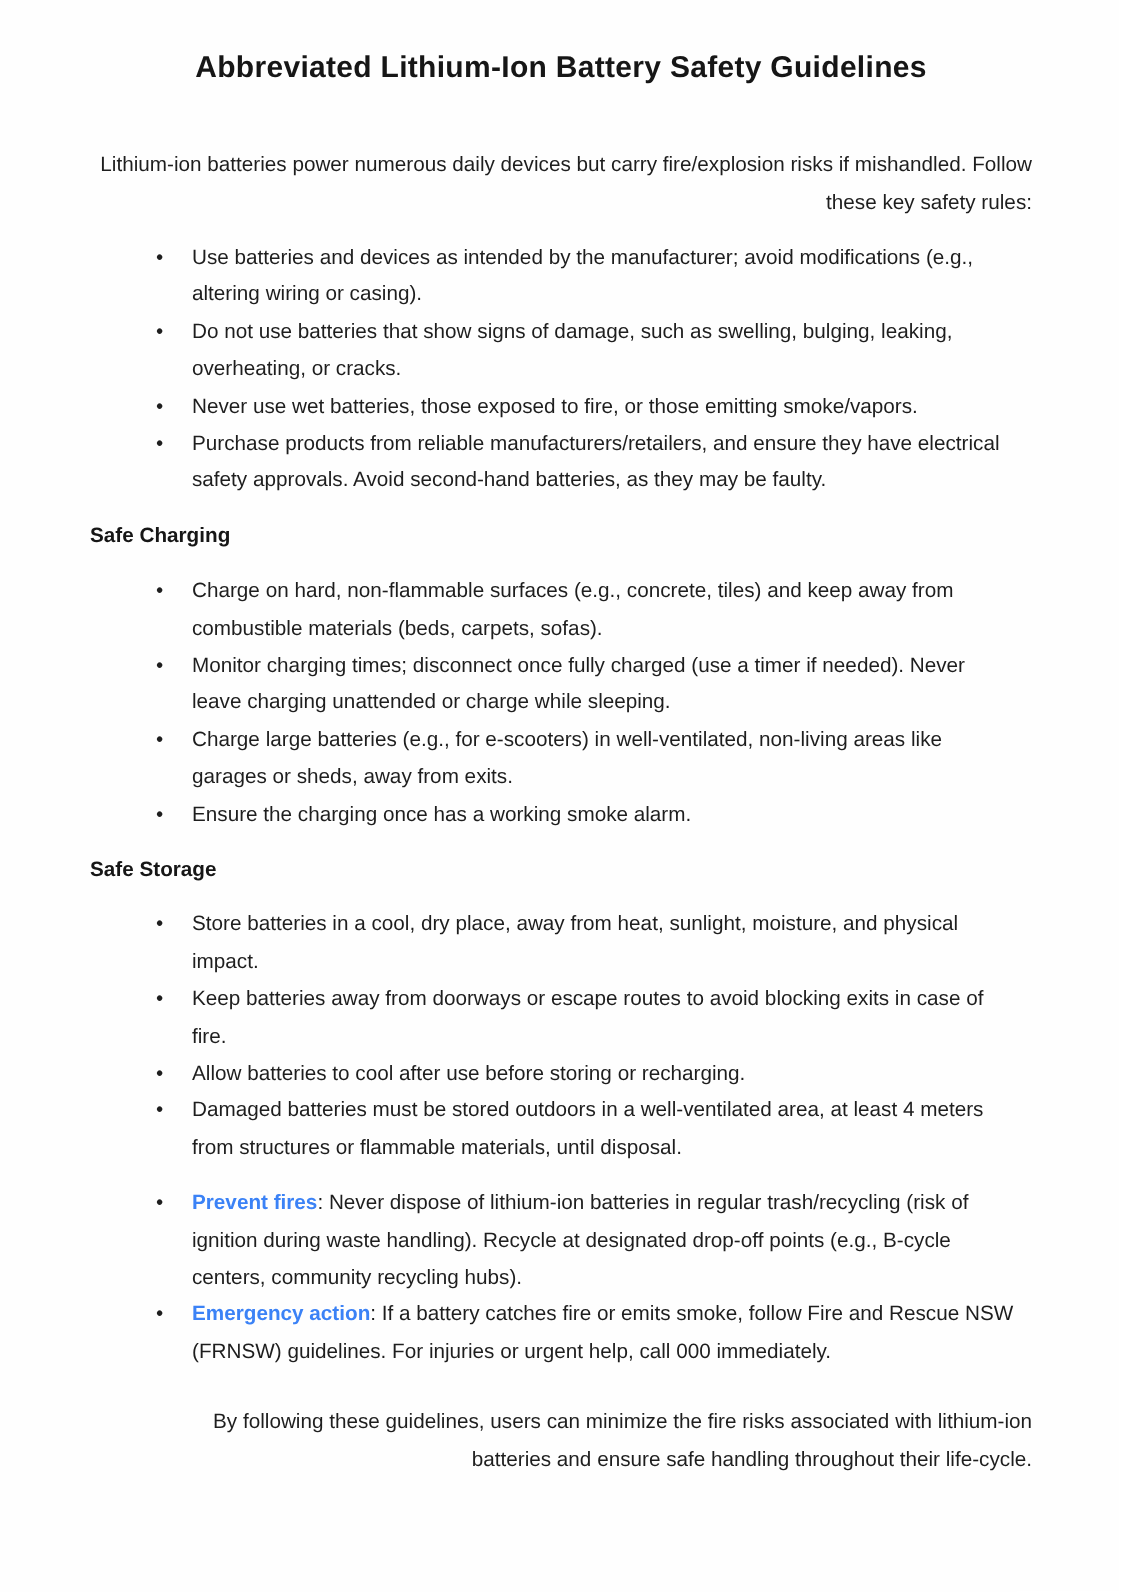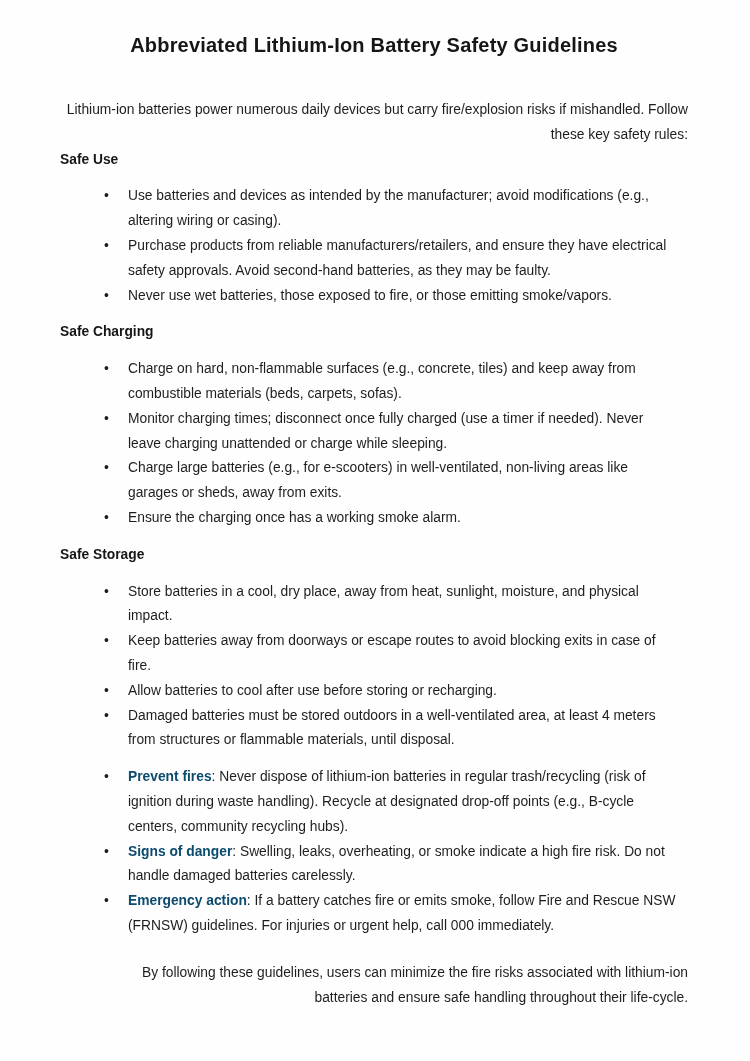--- a/index.html
+++ b/index.html
@@ -52,38 +52,38 @@
   }
   ul.bullet-list > li::before {
     content: "\2022";
     position: absolute;
     left: 32px;
     top: 0;
     font-size: 13.8px;
     line-height: 24.8px;
     color: #1e1e1e;
   }
-  .lead { font-weight: 700; color: #0c4a6e; }
+  .lead { font-weight: 700; color: #3b82f6; }
 </style>
 </head>
 <body>
 
 <div class="page">
 
   <h1 class="doc-title">Abbreviated Lithium-Ion Battery Safety Guidelines</h1>
 
   <div class="doc-body">
 
     <p class="intro">Lithium-ion batteries power numerous daily devices but carry fire/explosion risks if mishandled. Follow these key safety rules:</p>
 
-    <h2 class="section-heading">Safe Use</h2>
     <ul class="bullet-list">
       <li><span>Use batteries and devices as intended by the manufacturer; avoid modifications (e.g., altering wiring or casing).</span></li>
+      <li><span>Do not use batteries that show signs of damage, such as swelling, bulging, leaking, overheating, or cracks.</span></li>
+      <li><span>Never use wet batteries, those exposed to fire, or those emitting smoke/vapors.</span></li>
       <li><span>Purchase products from reliable manufacturers/retailers, and ensure they have electrical safety approvals. Avoid second-hand batteries, as they may be faulty.</span></li>
-      <li><span>Never use wet batteries, those exposed to fire, or those emitting smoke/vapors.</span></li>
     </ul>
 
     <h2 class="section-heading">Safe Charging</h2>
     <ul class="bullet-list">
       <li><span>Charge on hard, non-flammable surfaces (e.g., concrete, tiles) and keep away from combustible materials (beds, carpets, sofas).</span></li>
       <li><span>Monitor charging times; disconnect once fully charged (use a timer if needed). Never leave charging unattended or charge while sleeping.</span></li>
       <li><span>Charge large batteries (e.g., for e-scooters) in well-ventilated, non-living areas like garages or sheds, away from exits.</span></li>
       <li><span>Ensure the charging once has a working smoke alarm.</span></li>
     </ul>
 
@@ -93,23 +93,20 @@
       <li><span>Keep batteries away from doorways or escape routes to avoid blocking exits in case of fire.</span></li>
       <li><span>Allow batteries to cool after use before storing or recharging.</span></li>
       <li><span>Damaged batteries must be stored outdoors in a well-ventilated area, at least 4 meters from structures or flammable materials, until disposal.</span></li>
     </ul>
 
     <ul class="bullet-list">
       <li>
         <span class="lead">Prevent fires</span><span>: Never dispose of lithium-ion batteries in regular trash/recycling (risk of ignition during waste handling). Recycle at designated drop-off points (e.g., B-cycle centers, community recycling hubs).</span>
       </li>
       <li>
-        <span class="lead">Signs of danger</span><span>: Swelling, leaks, overheating, or smoke indicate a high fire risk. Do not handle damaged batteries carelessly.</span>
-      </li>
-      <li>
         <span class="lead">Emergency action</span><span>: If a battery catches fire or emits smoke, follow Fire and Rescue NSW (FRNSW) guidelines. For injuries or urgent help, call 000 immediately.</span>
       </li>
     </ul>
 
     <p class="closing">By following these guidelines, users can minimize the fire risks associated with lithium-ion batteries and ensure safe handling throughout their life-cycle.</p>
 
   </div>
 </div>
 
 </body></html>

